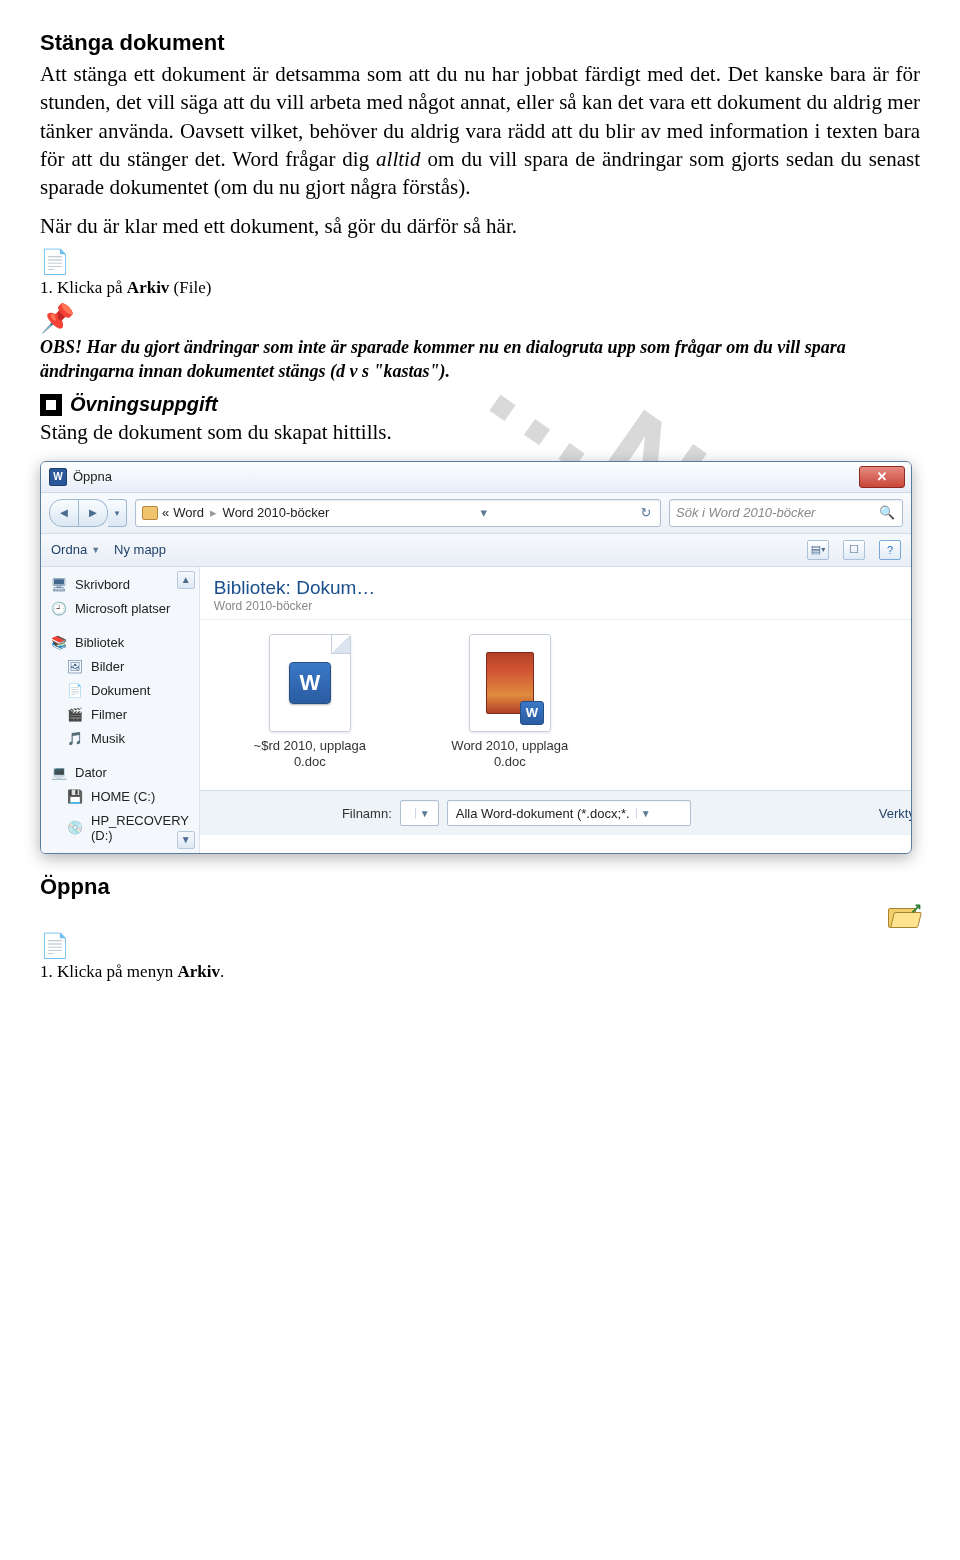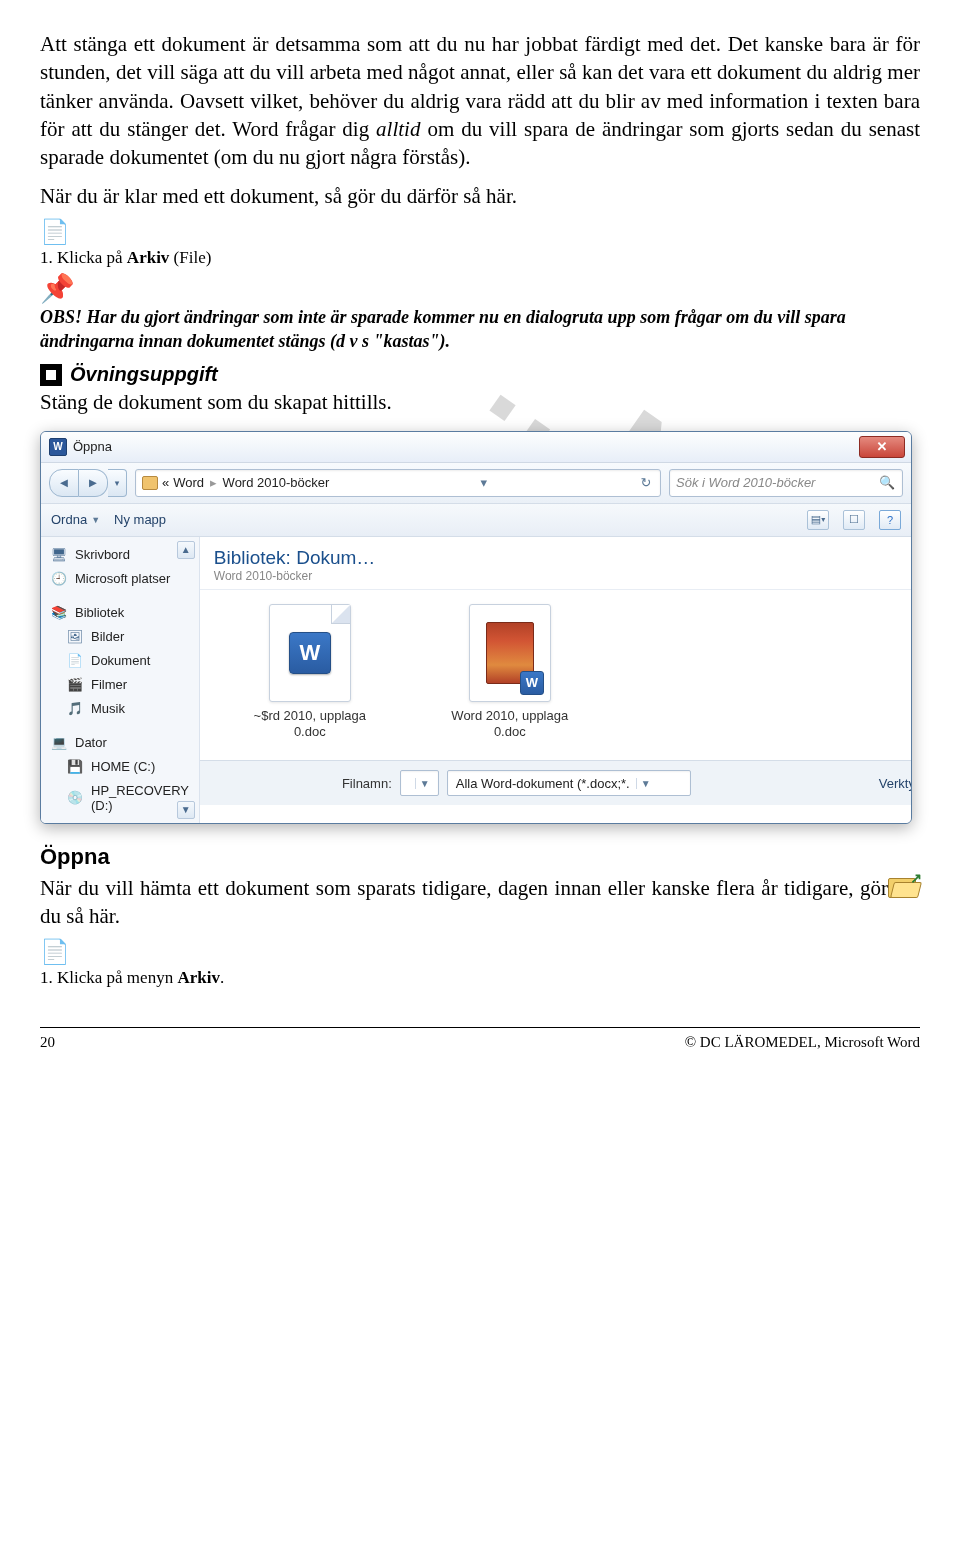--- a/index.html
+++ b/index.html
@@ -235,20 +235,21 @@
   }
   .open-row { display:flex; align-items:flex-start; }
 </style>
 </head>
 <body>
 
 <div class="watermark">...NING</div>
 
 <div class="content">
 
+  <h2>Stänga dokument</h2>
 
   <p class="body-text">
     <span>Att stänga ett dokument är detsamma som att du nu har jobbat färdigt med det. Det kanske bara är för stunden, det vill säga att du vill arbeta med något annat, eller så kan det vara ett dokument du aldrig mer tänker använda. Oavsett vilket, behöver du aldrig vara rädd att du blir av med information i texten bara för att du stänger det. Word frågar dig </span><span class="italic">alltid</span><span> om du vill spara de ändringar som gjorts sedan du senast sparade dokumentet (om du nu gjort några förstås).</span>
   </p>
 
   <p class="body-text">När du är klar med ett dokument, så gör du därför så här.</p>
 
   <div class="doc-icon">📄</div>
 
   <div class="steps">
@@ -414,32 +415,27 @@
             </div>
           </div>
         </div>
       </div>
     </div>
   </div>
 
   <h2>Öppna</h2>
 
   <div class="open-row">
-    <p class="body-text" style="flex:1; margin-bottom:4px;">När du vill hämta ett dokument som sparats tidigare, dagen innan eller kanske flera år tidigare, gör du så här.</p>
     <span class="open-folder-icon">
       <span class="back"></span>
         <span class="front"></span>
         <span class="arrow">↗</span>
     </span>
   </div>
 
   <div class="doc-icon">📄</div>
 
   <div class="steps">
     <span>1. Klicka på menyn </span><span class="bold">Arkiv</span><span>.</span>
   </div>
 
-  <div class="footer">
-    <span>20</span>
-    <span class="right">© DC LÄROMEDEL, Microsoft Word</span>
-  </div>
 
 </div>
 
 </body></html>

